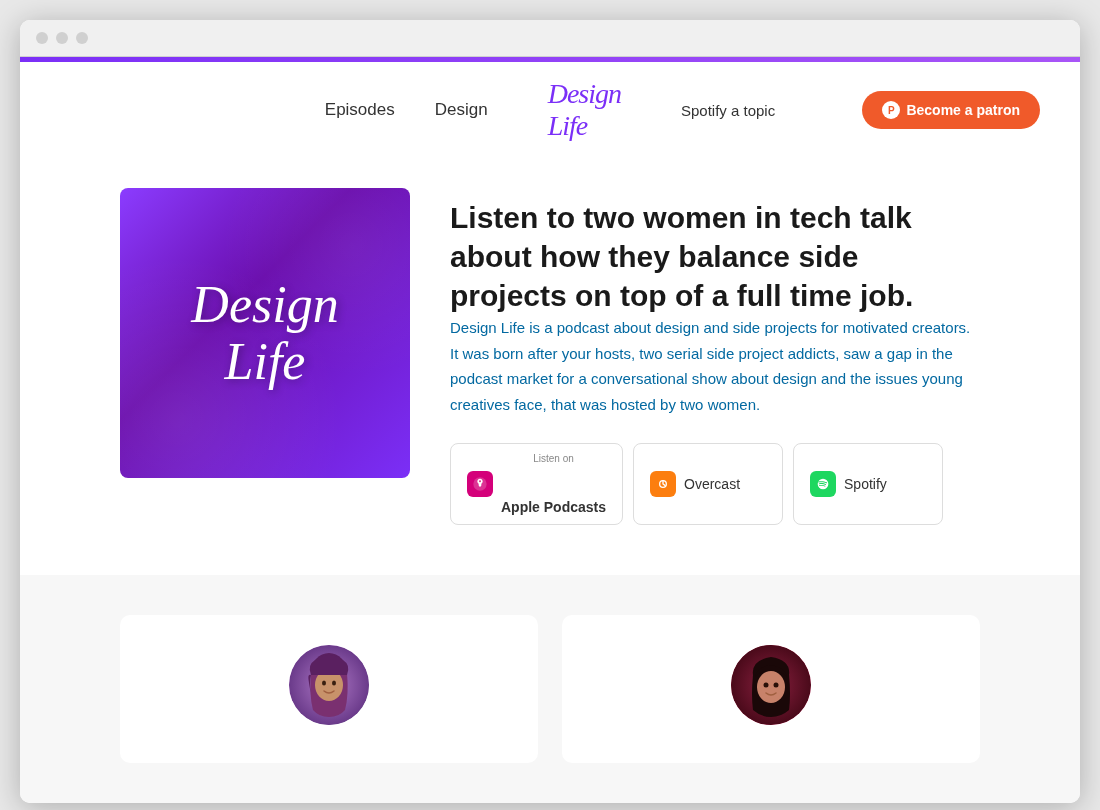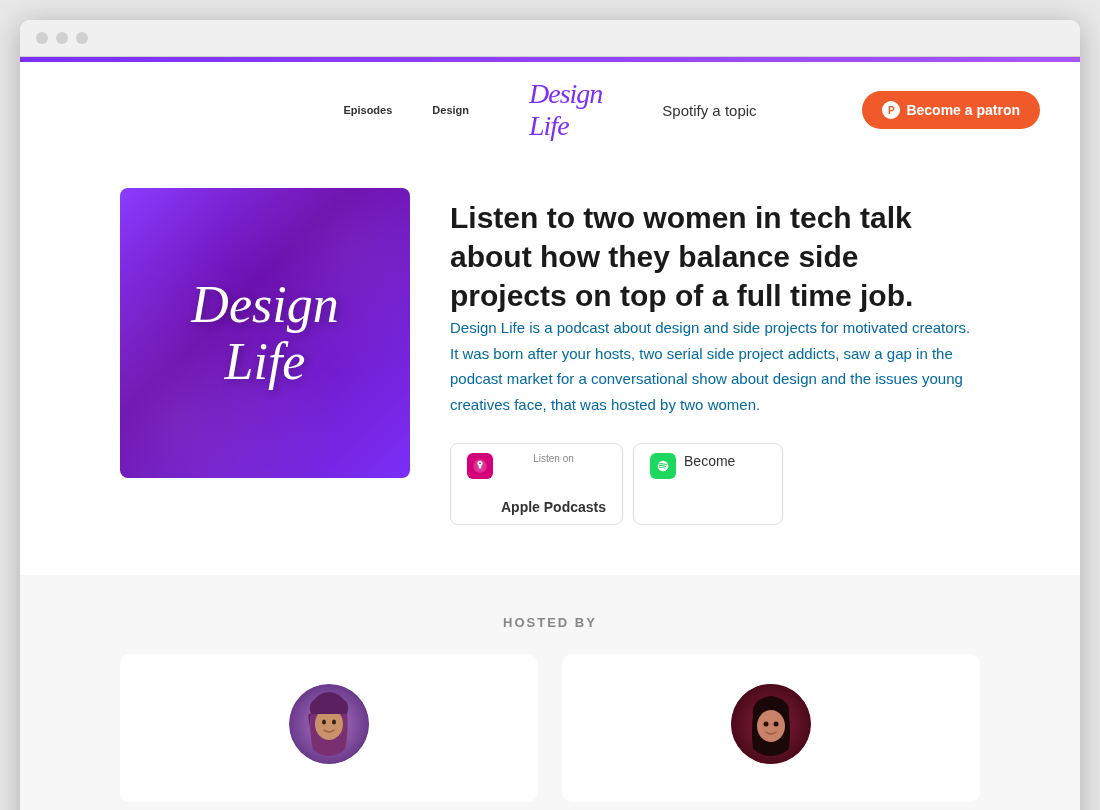--- a/index.html
+++ b/index.html
@@ -40,23 +40,22 @@
       display: flex;
       align-items: center;
       justify-content: center;
       padding: 16px 40px;
       gap: 40px;
       position: relative;
     }
     .nav-link {
       color: #333;
       text-decoration: none;
-      font-size: 11px;
+      font-size: 17px;
       cursor: pointer;
-      font-weight: bold;
     }
     .nav-logo {
       font-family: 'Georgia', serif;
       font-style: italic;
       font-size: 28px;
       color: #7b2ff7;
       margin: 0 20px;
       letter-spacing: -1px;
     }
     .nav-submit {
@@ -142,21 +141,21 @@
       line-height: 1.7;
       margin-bottom: 26px;
     }
     .listen-buttons {
       display: flex;
       flex-wrap: wrap;
       gap: 10px;
     }
     .listen-btn {
       display: flex;
-      align-items: flex-start;
+      align-items: center;
       gap: 8px;
       border: 1.5px solid #ddd;
       border-radius: 8px;
       padding: 9px 16px;
       font-size: 14px;
       font-weight: 500;
       color: #333;
       cursor: pointer;
       background: white;
       min-width: 150px;
@@ -283,36 +282,44 @@
               <circle cx="12" cy="8" r="1.5" fill="rgba(200,0,100,0.8)"></circle>
             </svg>
           </div>
           <div class="apple-listen-label">
             <span class="apple-listen-small">Listen on</span>
             <span class="apple-listen-big">Apple Podcasts</span>
           </div>
         </button>
 
 
+        <button class="listen-btn">
+          <div class="btn-icon overcast-icon">
+            <svg width="16" height="16" viewBox="0 0 24 24">
+              <circle cx="12" cy="12" r="5" fill="none" stroke="white" stroke-width="2"></circle>
+              <path d="M12 7V12l3 2" stroke="white" stroke-width="2" fill="none" stroke-linecap="round"></path>
+            </svg>
+          </div>
+          <span>Overcast</span>
+        </button>
 
 
         <button class="listen-btn">
           <div class="btn-icon spotify-icon">
             <svg width="16" height="16" viewBox="0 0 24 24">
               <path d="M12 4a8 8 0 100 16A8 8 0 0012 4zm3.6 11.6c-.2.3-.5.4-.8.2-2.2-1.3-4.9-1.6-8.1-.9-.3.1-.6-.1-.7-.4-.1-.3.1-.6.4-.7 3.5-.8 6.5-.5 9 1 .3.2.4.5.2.8zm1-2.3c-.2.3-.6.4-.9.2-2.5-1.5-6.3-2-9.3-1.1-.4.1-.7-.1-.8-.5-.1-.4.1-.7.5-.8 3.4-.9 7.5-.5 10.3 1.3.3.2.4.6.2.9zm.1-2.4c-3-1.8-8-1.9-10.8-1.1-.5.1-.9-.2-1-.6-.1-.5.2-.9.6-1 3.3-.9 8.7-.7 12.2 1.3.4.2.5.7.3 1.1-.3.4-.8.5-1.3.3z" fill="white"></path>
             </svg>
           </div>
-          <span>Become</span>
+          <span>Spotify</span>
         </button>
       </div>
     </div>
   </div>
 
   <div class="hosted-by-section">
-    <h2 class="hosted-by-title">HOSTED BY</h2>
 
     <div class="hosts-grid">
 
       <div class="host-card">
         <div class="host-avatar host-avatar-charli">
           <svg viewBox="0 0 80 80" width="80" height="80">
             <defs>
               <radialGradient id="bg1" cx="50%" cy="50%">
                 <stop offset="0%" stop-color="#b07ac8"></stop>
                 <stop offset="100%" stop-color="#6a3a8a"></stop>

